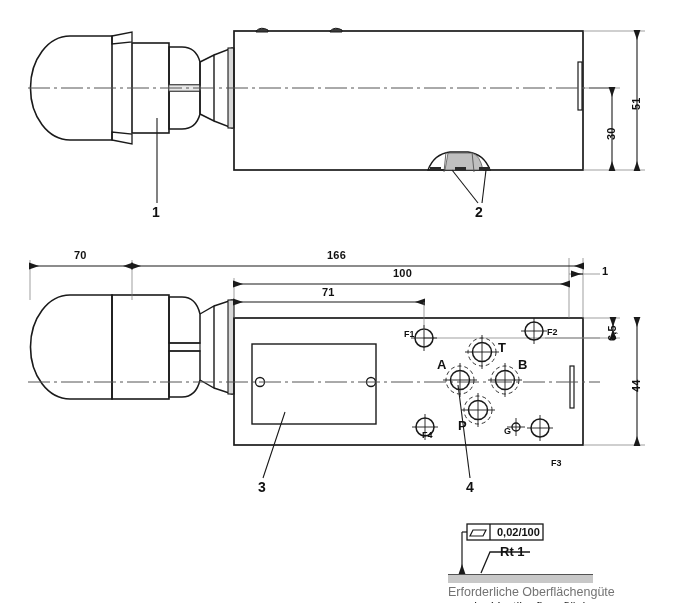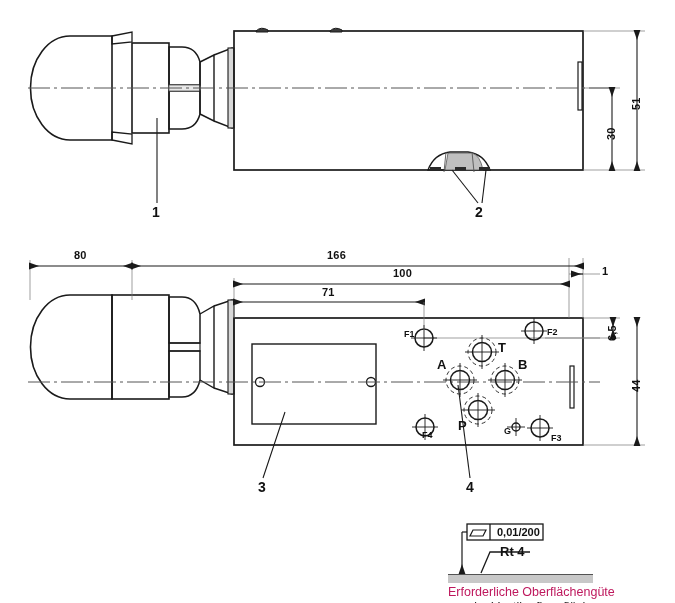--- a/index.html
+++ b/index.html
@@ -55,21 +55,21 @@
     font-size: 11px;
     font-weight: 700;
   }
   .rt-val {
     font-size: 13px;
     font-weight: 700;
   }
   .caption {
     font-size: 12.5px;
     font-weight: 400;
-    color: #be185d;
+    color: #737373;
   }
   .caption2 {
     font-size: 12.5px;
     font-weight: 400;
     color: #2a2a2a;
   }
 </style>
 </head>
 <body>
 
@@ -263,37 +263,37 @@
   </svg>
 
   <div class="txt dim-num vert" style="left:631px; top:110px;">51</div>
   <div class="txt dim-num vert" style="left:606px; top:140px;">30</div>
 
   <div class="txt item-num" style="left:152px; top:205px;">1</div>
   <div class="txt item-num" style="left:475px; top:205px;">2</div>
   <div class="txt item-num" style="left:258px; top:480px;">3</div>
   <div class="txt item-num" style="left:466px; top:480px;">4</div>
 
-  <div class="txt dim-num" style="left:74px; top:250px;">80</div>
+  <div class="txt dim-num" style="left:74px; top:250px;">70</div>
   <div class="txt dim-num" style="left:327px; top:250px;">166</div>
   <div class="txt dim-num" style="left:393px; top:268px;">100</div>
   <div class="txt dim-num" style="left:322px; top:287px;text-align:right;">71</div>
   <div class="txt dim-num" style="left:602px; top:266px;">1</div>
   <div class="txt dim-num vert" style="left:607px; top:341px;">6,5</div>
   <div class="txt dim-num vert" style="left:631px; top:392px;">44</div>
 
   <div class="txt port-small" style="left:404px; top:330px;text-align:right;">F1</div>
   <div class="txt port-small" style="left:547px; top:328px;">F2</div>
   <div class="txt port-big" style="left:498px; top:341px;">T</div>
   <div class="txt port-big" style="left:437px; top:358px;">A</div>
   <div class="txt port-big" style="left:518px; top:358px;">B</div>
   <div class="txt port-big" style="left:458px; top:419px;">P</div>
   <div class="txt port-small" style="left:403px; top:431px;padding-left:19px;">F4</div>
   <div class="txt port-small" style="left:504px; top:427px;">G</div>
-  <div class="txt port-small" style="left:551px; top:434px;">F3</div>
-
-  <div class="txt gd-val" style="left:497px; top:527px;">0,01/200</div>
-  <div class="txt rt-val" style="left:500px; top:545px;">Rt  4</div>
+  <div class="txt port-small" style="left:551px; top:459px;">F3</div>
+
+  <div class="txt gd-val" style="left:497px; top:527px;">0,02/100</div>
+  <div class="txt rt-val" style="left:500px; top:545px;">Rt  1</div>
 
   <div class="txt caption" style="left:448px; top:586px;">Erforderliche Oberflächengüte</div>
   <div class="txt caption2" style="left:470px; top:601px;">der Ventilauflagefläche</div>
 
 </div>
 
 </body></html>

